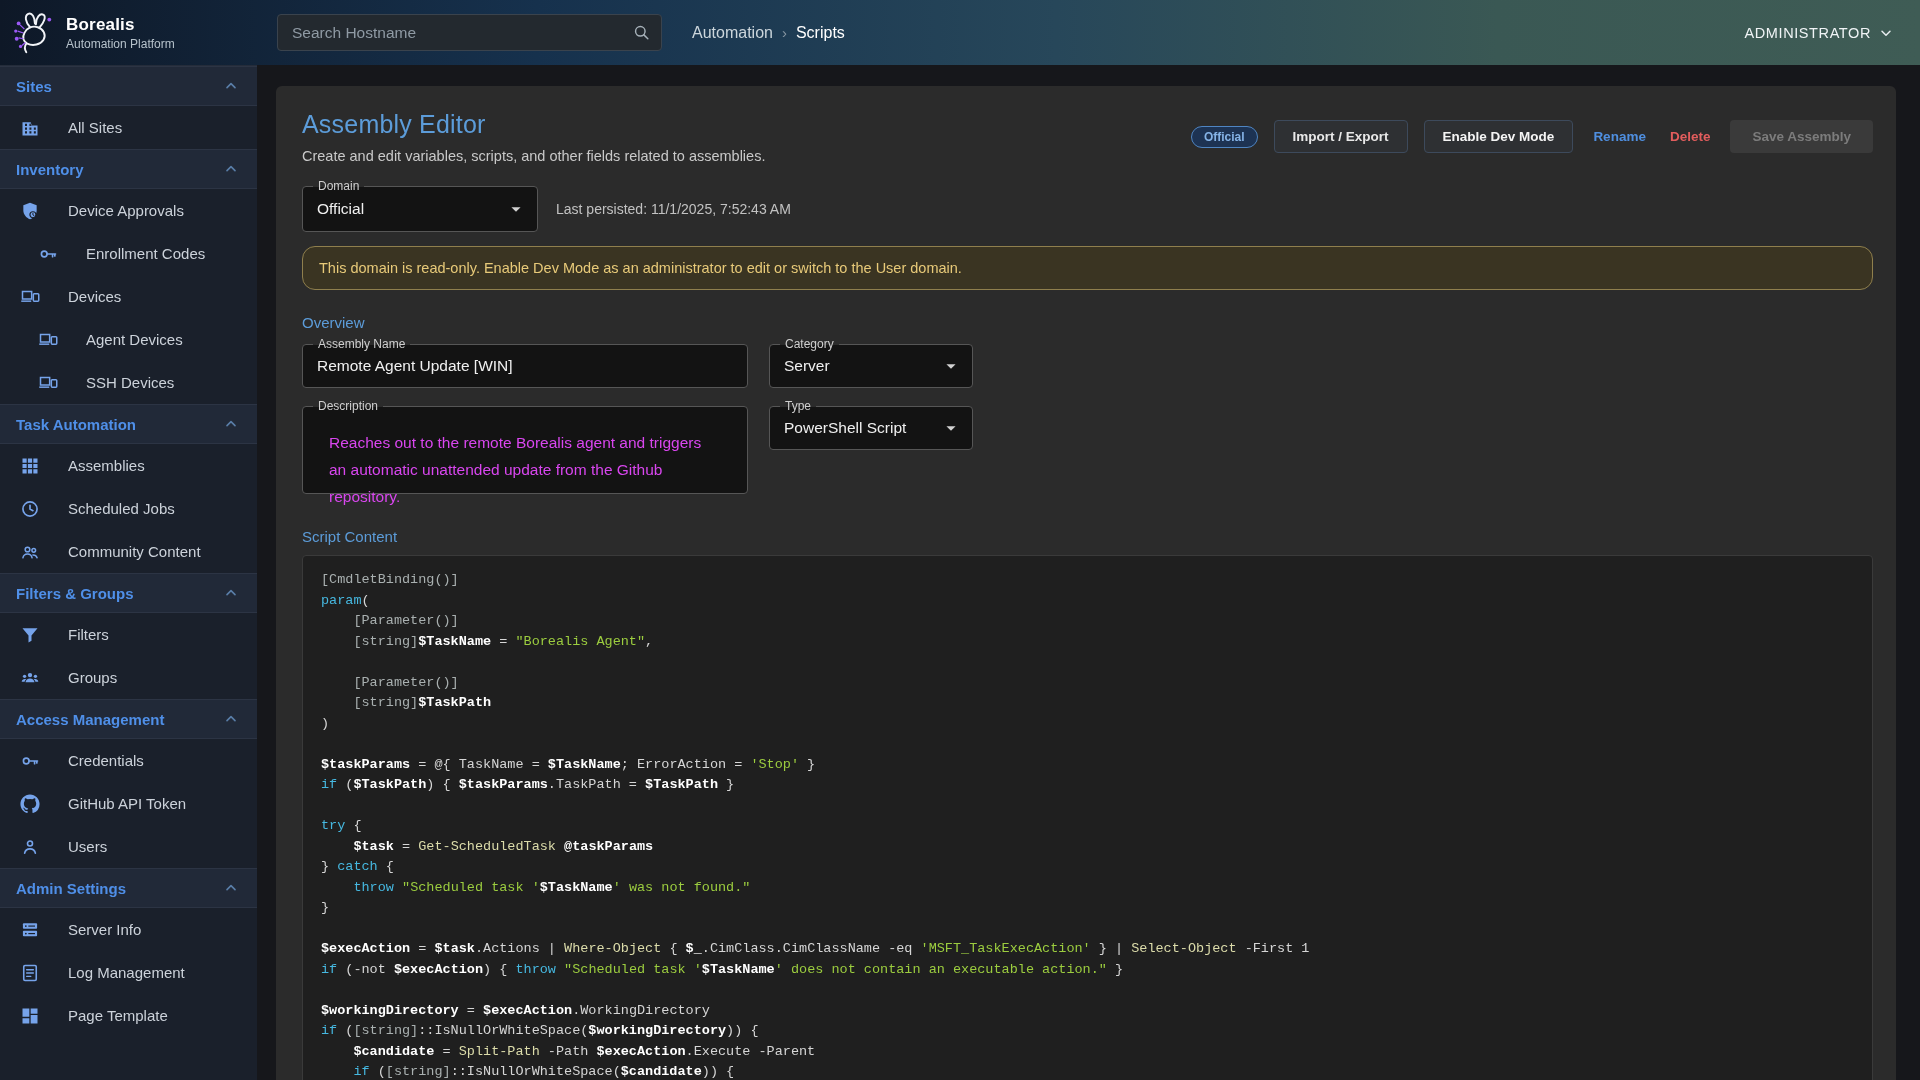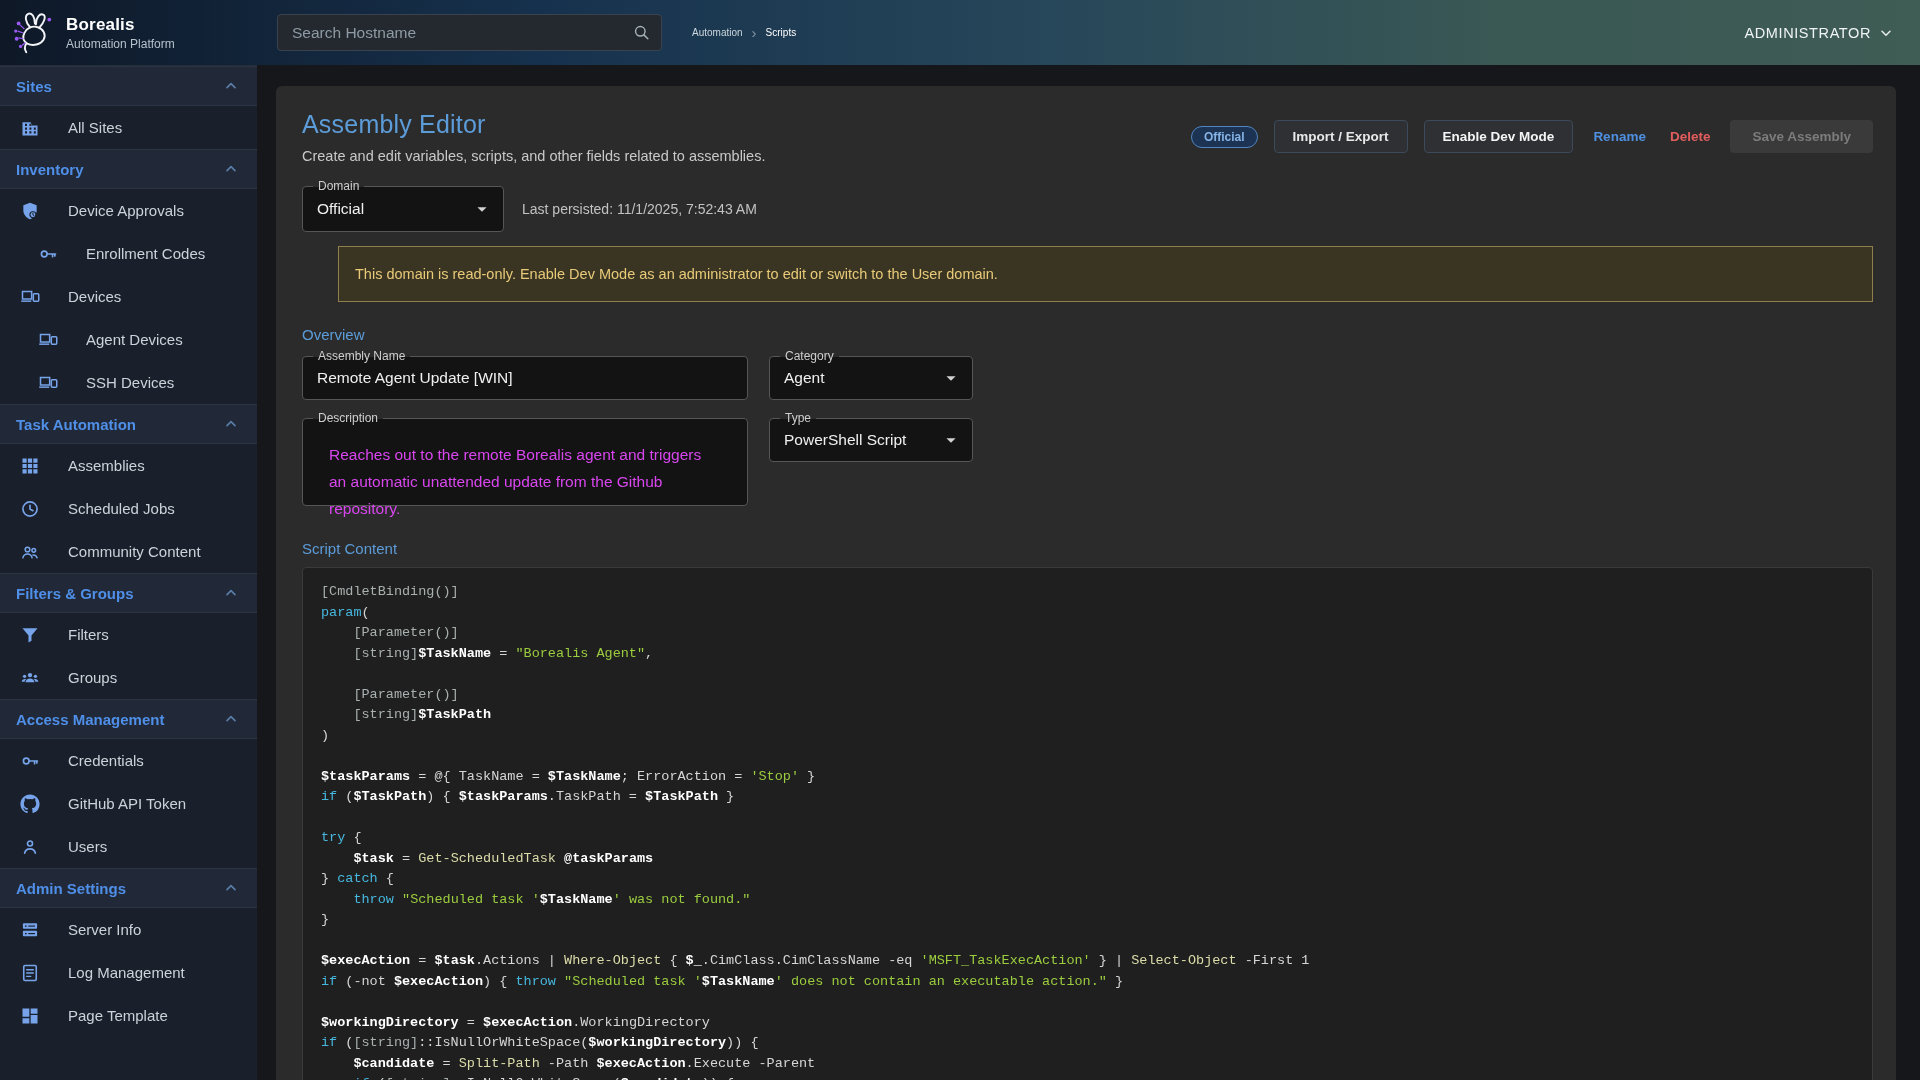--- a/index.html
+++ b/index.html
@@ -13,21 +13,21 @@
   .logo svg{display:block;}
   .brand-title{color:#ffffff;font-size:17px;font-weight:700;letter-spacing:.2px;}
   .brand-sub{color:#b6c2cb;font-size:12px;margin-top:2px;}
   .search{position:relative;width:385px;height:37px;background:#23292f;border:1px solid #3a434d;
     border-radius:4px;display:flex;align-items:center;margin-left:20px;}
   .search-input{flex:1;background:transparent;border:none;outline:none;color:#dfe6ea;
     font-size:15.5px;padding:0 8px 0 14px;font-family:"Liberation Sans",sans-serif;}
   .search-input::placeholder{color:#8f9aa4;}
   .search-ic{color:#a7b2ba;margin-right:10px;display:flex;}
   .crumbs{display:flex;align-items:center;gap:9px;margin-left:30px;flex:1;}
-  .crumb{color:#ccd6dc;font-size:10px;cursor:pointer;}
+  .crumb{color:#ccd6dc;font-size:16px;cursor:pointer;}
   .crumb-cur{color:#ffffff;}
   .crumb-sep{color:#8796a2;font-size:15px;}
   .user{display:flex;align-items:center;gap:7px;margin-right:26px;color:#f0f4f6;
     font-size:14.5px;letter-spacing:.6px;cursor:pointer;}
   .chev-dn{display:flex;color:#e8eef0;}
 
   
   .shell{display:flex;width:1920px;height:1015px;}
   .sidebar{width:257px;flex:0 0 257px;background:#1a202b;height:100%;overflow:hidden;
     border-top:1px solid #242c3a;}
@@ -62,27 +62,27 @@
   .btn-save{background:#3a3a3a;border:none;border-radius:4px;color:#7c7c7c;font-size:13.5px;
     font-weight:600;padding:9px 22px;font-family:inherit;cursor:default;}
 
   .domain-row{display:flex;align-items:center;gap:18px;margin-top:22px;}
   .field{position:relative;background:#131313;border:1px solid #565656;border-radius:4px;}
   .fld-label{position:absolute;top:-8px;left:10px;font-size:12px;color:#cfcfcf;padding:0 5px;
     background:linear-gradient(180deg,#2b2b2b 0 52%,#131313 52% 100%);line-height:15px;}
   .select{height:46px;display:flex;align-items:center;cursor:pointer;}
   .fld-value{color:#f0f0f0;font-size:15.5px;padding-left:14px;flex:1;white-space:nowrap;}
   .caret{display:flex;color:#d2d2d2;margin-right:10px;}
-  .w-domain{width:202px;}
+  .w-domain{width:236px;}
   .w-name{width:446px;}
   .w-sel{width:204px;height:44px;}
   .persisted{color:#c2c2c2;font-size:14px;}
 
-  .notice{margin-top:14px;background:#3a3422;border:1px solid #8f7f4d;border-radius:0;
-    padding:19px 16px;color:#e8ca79;font-size:14.5px;margin-left:36px;}
+  .notice{margin-top:14px;background:#3a3422;border:1px solid #8f7f4d;border-radius:13px;
+    padding:13px 16px;color:#e8ca79;font-size:14.5px;}
 
   .sec-heading{color:#5c9cd9;font-size:15px;margin-top:24px;}
   .fields-row{display:flex;gap:21px;margin-top:13px;align-items:flex-start;}
   .input{height:44px;display:flex;align-items:center;}
   .input input{background:transparent;border:none;outline:none;color:#f0f0f0;font-size:15.5px;
     padding:0 14px;width:100%;font-family:"Liberation Sans",sans-serif;}
   .area{height:88px;padding:22px 26px 0;}
   .area-text{color:#d946ef;font-size:15.5px;line-height:27px;}
 
   .code-block{margin-top:10px;background:#1f1f1f;border:1px solid #3a3a3a;border-radius:4px;
@@ -401,21 +401,21 @@
 
       <div class="sec-heading">Overview</div>
 
       <div class="fields-row">
         <div class="field input w-name">
           <span class="fld-label">Assembly Name</span>
           <input value="Remote Agent Update [WIN]" style="">
         </div>
         <div class="field select w-sel">
           <span class="fld-label">Category</span>
-          <span class="fld-value">Agent</span>
+          <span class="fld-value">Server</span>
           <span class="caret">
             <svg viewBox="0 0 24 24" width="22" height="22">
                 <path fill="currentColor" d="M7 10l5 5 5-5z"></path>
               </svg>
           </span>
         </div>
       </div>
 
       <div class="fields-row" style="margin-top:18px;">
         <div class="field area w-name">

